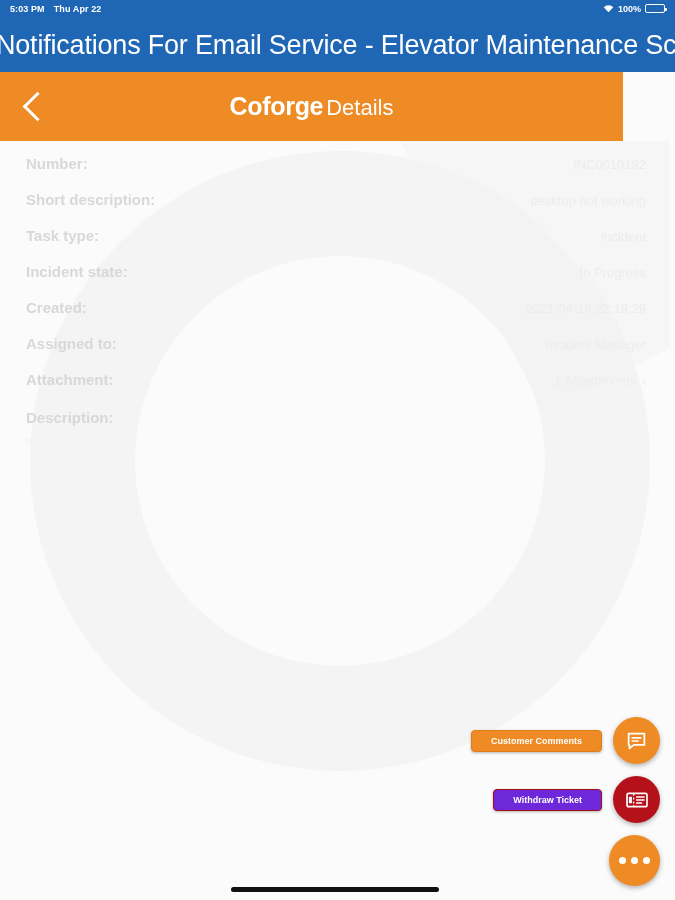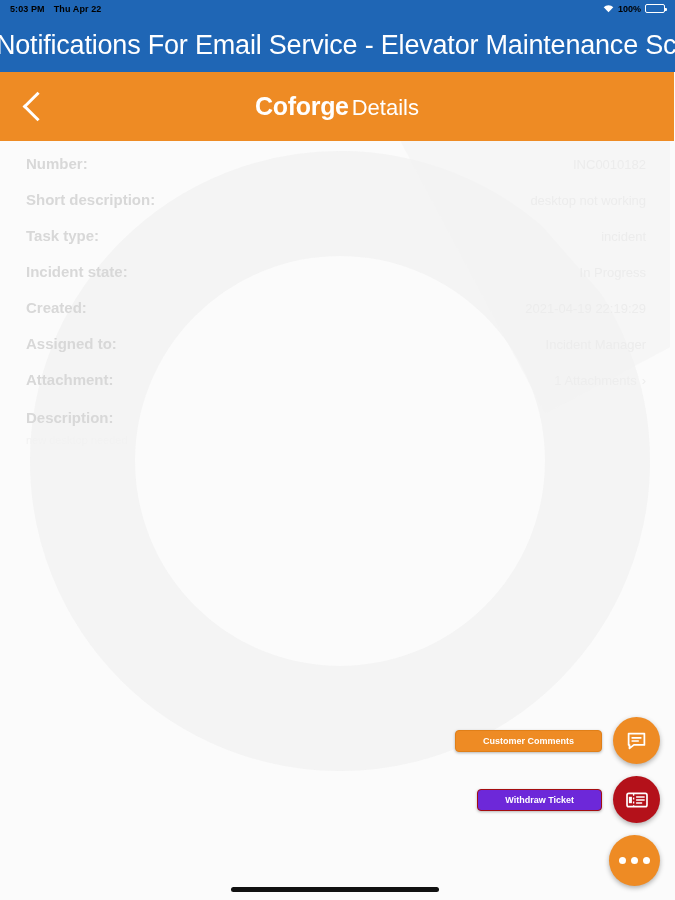--- a/index.html
+++ b/index.html
@@ -16,21 +16,21 @@
     overflow:hidden;
   }
 
   
   .statusbar {
     position:absolute; top:0; left:0;
     width:675px; height:18px;
     background:#1f66b5;
     display:flex; align-items:center;
     padding:0 10px;
-    color:#000000;
+    color:#ffffff;
   }
   .sb-left { display:flex; align-items:center; gap:9px; }
   .sb-time { font-size:9px; font-weight:bold; letter-spacing:.1px; }
   .sb-date { font-size:9px; font-weight:bold; letter-spacing:.1px;text-align:center; }
   .sb-right {
     margin-left:auto;
     display:flex; align-items:flex-start; gap:4px;
   }
   .sb-batt-pct { font-size:9px; font-weight:bold; }
   .wifi-ico { width:11px; height:9px; display:block; }
@@ -59,21 +59,21 @@
     font-size:27px;
     font-weight:400;
     white-space:nowrap;
     margin-left:-4px;
     letter-spacing:-0.2px;
   }
 
   
   .appbar {
     position:absolute; top:72px; left:0;
-    width:674px; height:69px;
+    width:623px; height:69px;
     background:#ee8b24;
     display:flex; align-items:center;
   }
   .back-btn {
     width:64px; height:69px;
     display:flex; align-items:center; justify-content:center;
     cursor:pointer;
   }
   .chevron-left {
     width:18px; height:32px;
@@ -168,21 +168,21 @@
     right:10px; bottom:14px;
     display:flex; flex-direction:column; align-items:flex-end;
     gap:12px;
     z-index:5;
   }
   .fab-row { display:flex; align-items:center; gap:11px; }
   .fab-pill {
     font-size:9px;
     font-weight:bold;
     color:#ffffff;
-    padding:5px 27px;
+    padding:5px 19px;
     border-radius:4px;
     white-space:nowrap;
     box-shadow:0 1px 3px rgba(0,0,0,.28);
     cursor:pointer;
   }
   .pill-orange { background:#ee8b24; border:1px solid #e07f18; }
   .pill-red    { background:#6d28d9; border:1px solid #a50d10; }
 
   .fab {
     width:47px; height:47px;

